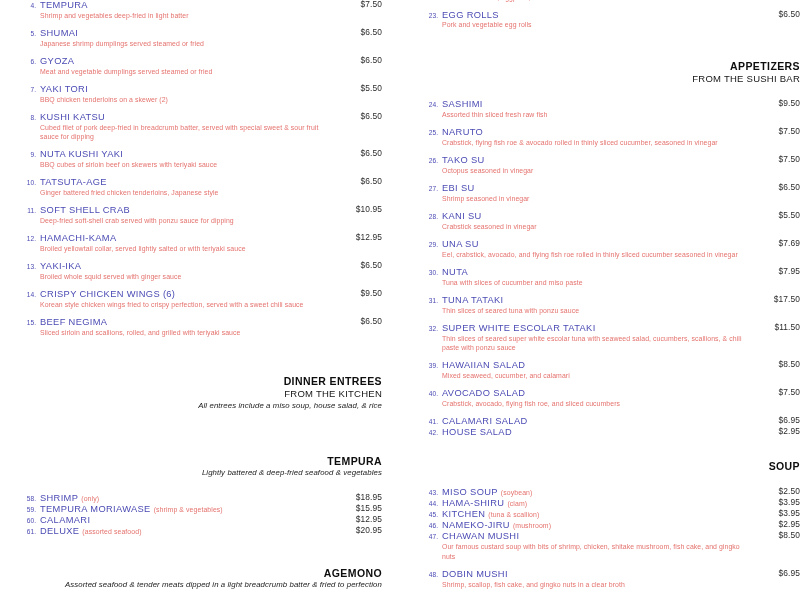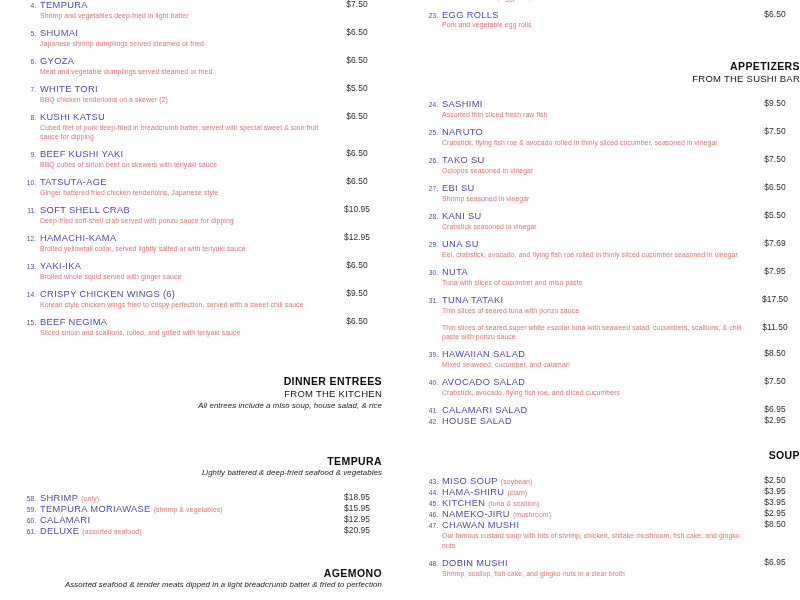--- a/index.html
+++ b/index.html
@@ -98,21 +98,21 @@
     letter-spacing: 0.08px;
     line-height: 1.38;
   }
   .item-price {
     position: absolute;
     right: 0;
     top: 0;
     font-size: 8.4px;
     color: #2b2b2b;
     letter-spacing: 0.1px;
-    text-align: center;
+    text-align: right;
     width: 50px;
   }
 
   
   .item.spaced     { margin-bottom: 7.5px; }
   .item.tight      { margin-bottom: 0px; }
   .gap-sm  { height: 7px; }
   .gap-md  { height: 14px; }
   .gap-lg  { height: 22px; }
   .gap-xl  { height: 30px; }
@@ -145,37 +145,37 @@
           <div class="item-head">
             <span class="item-num">6.</span>
             <span class="item-name">GYOZA</span>
           </div>
           <div class="item-desc">Meat and vegetable dumplings served steamed or fried</div>
           <div class="item-price">$6.50</div>
         </div>
         <div class="item spaced">
           <div class="item-head">
             <span class="item-num">7.</span>
-            <span class="item-name">WHITE TORI</span>
+            <span class="item-name">YAKI TORI</span>
           </div>
           <div class="item-desc">BBQ chicken tenderloins on a skewer (2)</div>
           <div class="item-price">$5.50</div>
         </div>
         <div class="item spaced">
           <div class="item-head">
             <span class="item-num">8.</span>
             <span class="item-name">KUSHI KATSU</span>
           </div>
           <div class="item-desc">Cubed filet of pork deep-fried in breadcrumb batter, served with special sweet &amp; sour fruit sauce for dipping</div>
           <div class="item-price">$6.50</div>
         </div>
         <div class="item spaced">
           <div class="item-head">
             <span class="item-num">9.</span>
-            <span class="item-name">BEEF KUSHI YAKI</span>
+            <span class="item-name">NUTA KUSHI YAKI</span>
           </div>
           <div class="item-desc">BBQ cubes of sirloin beef on skewers with teriyaki sauce</div>
           <div class="item-price">$6.50</div>
         </div>
         <div class="item spaced">
           <div class="item-head">
             <span class="item-num">10.</span>
             <span class="item-name">TATSUTA-AGE</span>
           </div>
           <div class="item-desc">Ginger battered fried chicken tenderloins, Japanese style</div>
@@ -347,20 +347,24 @@
         </div>
         <div class="item spaced">
           <div class="item-head">
             <span class="item-num">31.</span>
             <span class="item-name">TUNA TATAKI</span>
           </div>
           <div class="item-desc">Thin slices of seared tuna with ponzu sauce</div>
           <div class="item-price">$17.50</div>
         </div>
         <div class="item spaced">
+          <div class="item-head">
+            <span class="item-num">32.</span>
+            <span class="item-name">SUPER WHITE ESCOLAR TATAKI</span>
+          </div>
           <div class="item-desc">Thin slices of seared super white escolar tuna with seaweed salad, cucumbers, scallions, &amp; chili paste with ponzu sauce</div>
           <div class="item-price">$11.50</div>
         </div>
         <div class="item spaced">
           <div class="item-head">
             <span class="item-num">39.</span>
             <span class="item-name">HAWAIIAN SALAD</span>
           </div>
           <div class="item-desc">Mixed seaweed, cucumber, and calamari</div>
           <div class="item-price">$8.50</div>

